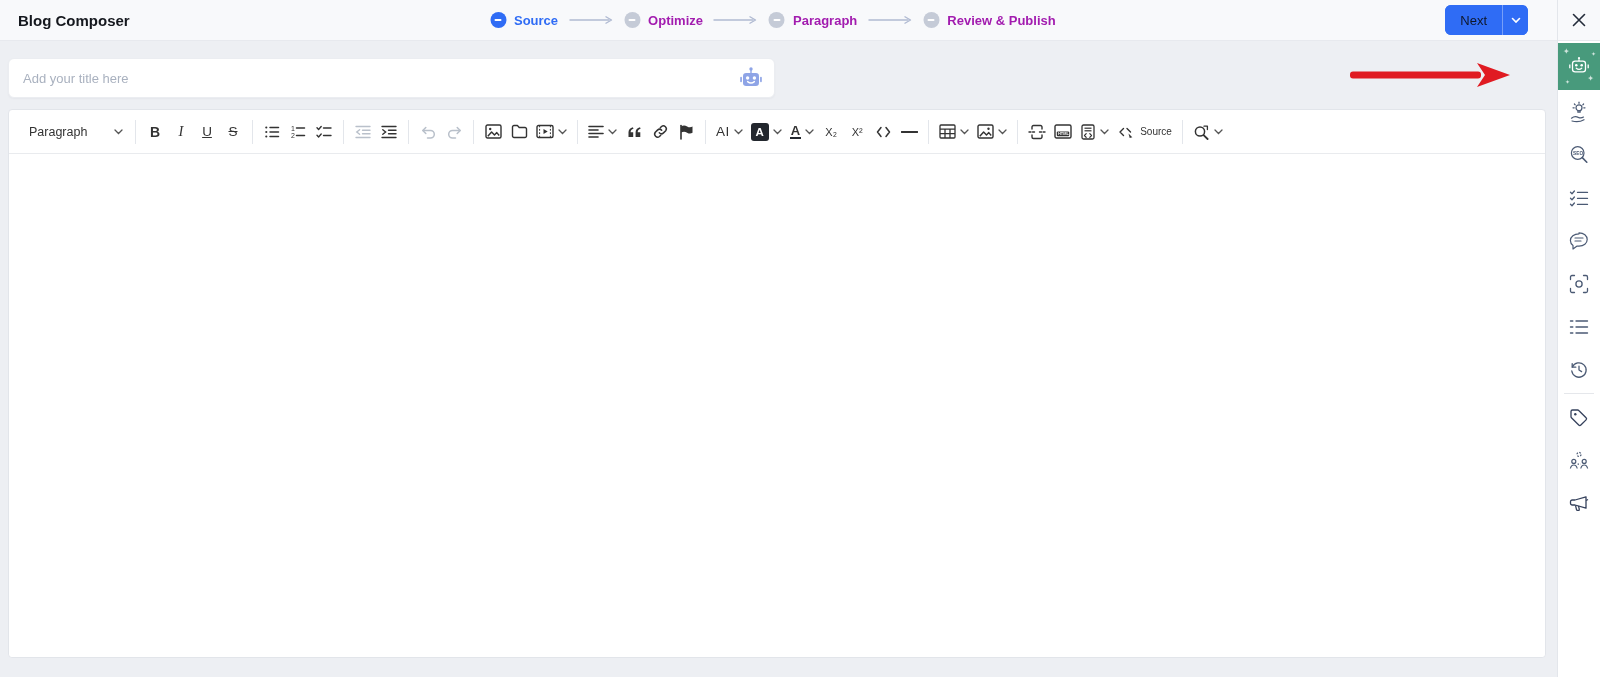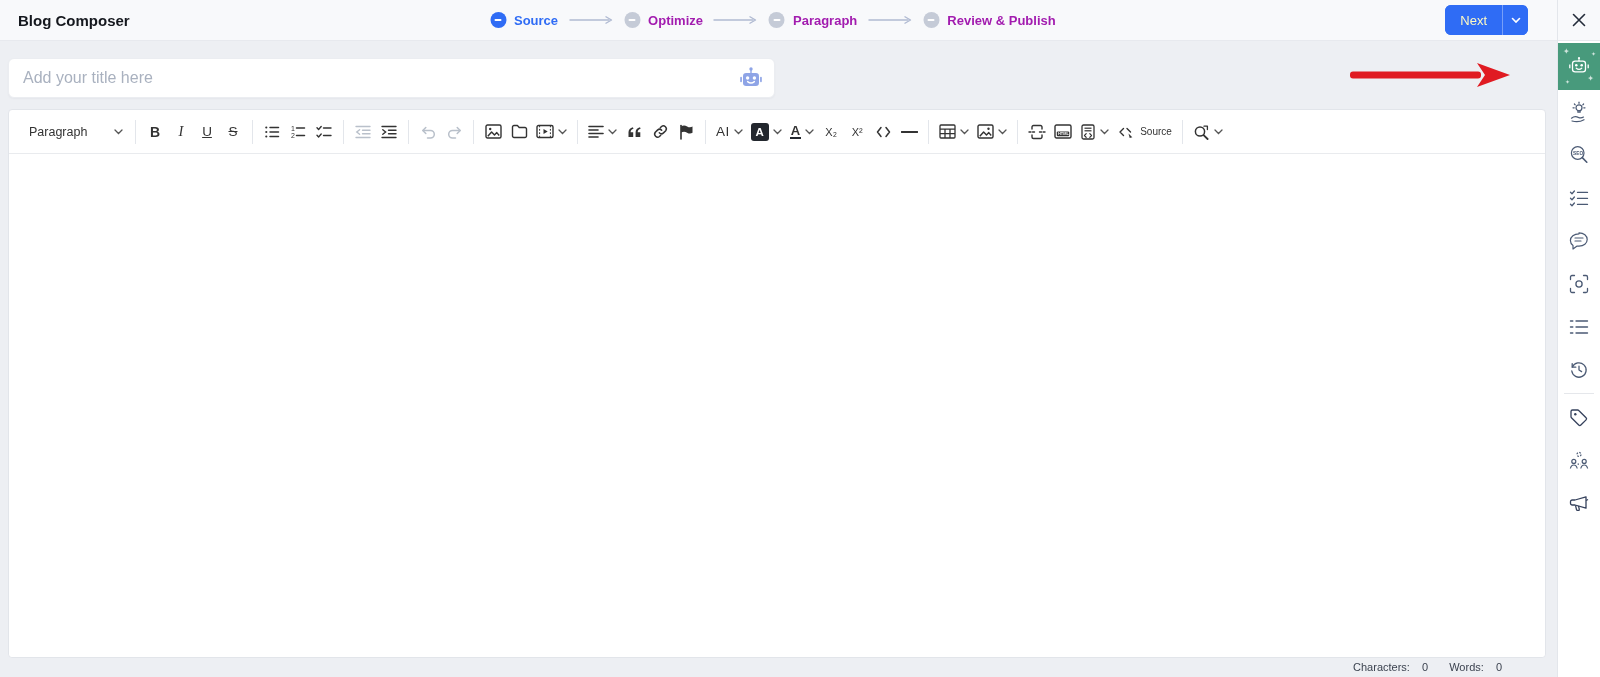--- a/index.html
+++ b/index.html
@@ -12,28 +12,28 @@
   .page-title { font-size:15px; font-weight:bold; color:#15181e; }
   .stepper { position:absolute; left:50%; top:0; transform:translateX(-51%); height:40px; display:flex; align-items:center; gap:10px; }
   .step { display:flex; align-items:center; gap:8px; cursor:pointer; }
   .dot { width:16px; height:16px; border-radius:50%; background:#c5cbd7; display:inline-flex; align-items:center; justify-content:center; }
   .dot .dash { width:7px; height:2px; border-radius:1px; background:#fff; display:block; }
   .dot.active { background:#2f6cf5; }
   .step-label { font-size:13px; font-weight:600; color:#a21caf; }
   .step-label.active { color:#2f6cf5; }
   .step-arrow { flex:0 0 auto; }
   .next-split { margin-left:auto; display:flex; height:30px; border-radius:6px; overflow:hidden; background:#2f6cf5; }
-  .next-main { border:none; background:#2f6cf5; color:#fef9c3; font-size:13px; font-family:inherit; padding:0 15px; cursor:pointer; border-right:1px solid rgba(255,255,255,.35); }
+  .next-main { border:none; background:#2f6cf5; color:#0f172a; font-size:13px; font-family:inherit; padding:0 15px; cursor:pointer; border-right:1px solid rgba(255,255,255,.35); }
   .next-caret { border:none; background:#2f6cf5; width:25px; display:flex; align-items:center; justify-content:center; cursor:pointer; }
 
   
   .content { position:relative; flex:1; padding:17px 11px 0 8px; }
   .title-row { display:flex; }
   .title-box { width:767px; height:40px; background:#fff; border:1px solid #ebedf1; border-radius:6px; box-shadow:0 1px 2px rgba(20,30,60,.04); display:flex; align-items:center; padding:0 10px 0 14px; }
-  .title-input { flex:1; border:none; outline:none; font-size:16px; color:#ef4444; font-family:inherit; background:transparent; }
+  .title-input { flex:1; border:none; outline:none; font-size:13px; color:#ef4444; font-family:inherit; background:transparent; }
   .title-input::placeholder { color:#a9b1bf; }
   .robot-btn { border:none; background:transparent; cursor:pointer; display:flex; align-items:center; }
   .red-arrow { position:absolute; top:20px; right:45px; pointer-events:none; }
 
   
   .editor-box { margin-top:11px; height:549px; background:#fff; border:1px solid #e2e5ea; border-radius:4px; display:flex; flex-direction:column; }
   .toolbar { height:44px; flex:0 0 44px; border-bottom:1px solid #e9ebee; display:flex; align-items:center; padding:0 10px; color:#333; }
   .tb { display:inline-flex; align-items:center; justify-content:center; gap:4px; min-width:26px; height:30px; padding:0 4px; border:none; background:transparent; border-radius:4px; color:#333; cursor:pointer; font-family:inherit; }
   .tb.disabled { color:#b9c0ca; cursor:default; }
   .sep { width:1px; height:24px; background:#e3e6eb; margin:0 6px; flex:0 0 1px; }
@@ -407,24 +407,20 @@
               </svg>
             <svg width="9" height="6" viewBox="0 0 9 6">
                 <path d="M1 1l3.5 3.5L8 1" fill="none" stroke="#555" stroke-width="1.3" stroke-linecap="round"></path>
               </svg>
           </button>
         </div>
 
         <div class="editing-area" contenteditable="true" style=""></div>
       </div>
 
-      <div class="status-row">
-        <span><span>Characters:</span> <span>0</span></span>
-        <span><span>Words:</span> <span>0</span></span>
-      </div>
     </div>
   </div>
 
   <div class="sidebar">
     <div class="sb-top">
       <button class="close-btn">
         <svg width="14" height="14" viewBox="0 0 14 14">
             <path d="M1.5 1.5l11 11M12.5 1.5l-11 11" stroke="#242c3a" stroke-width="1.6" stroke-linecap="round"></path>
           </svg>
       </button>

